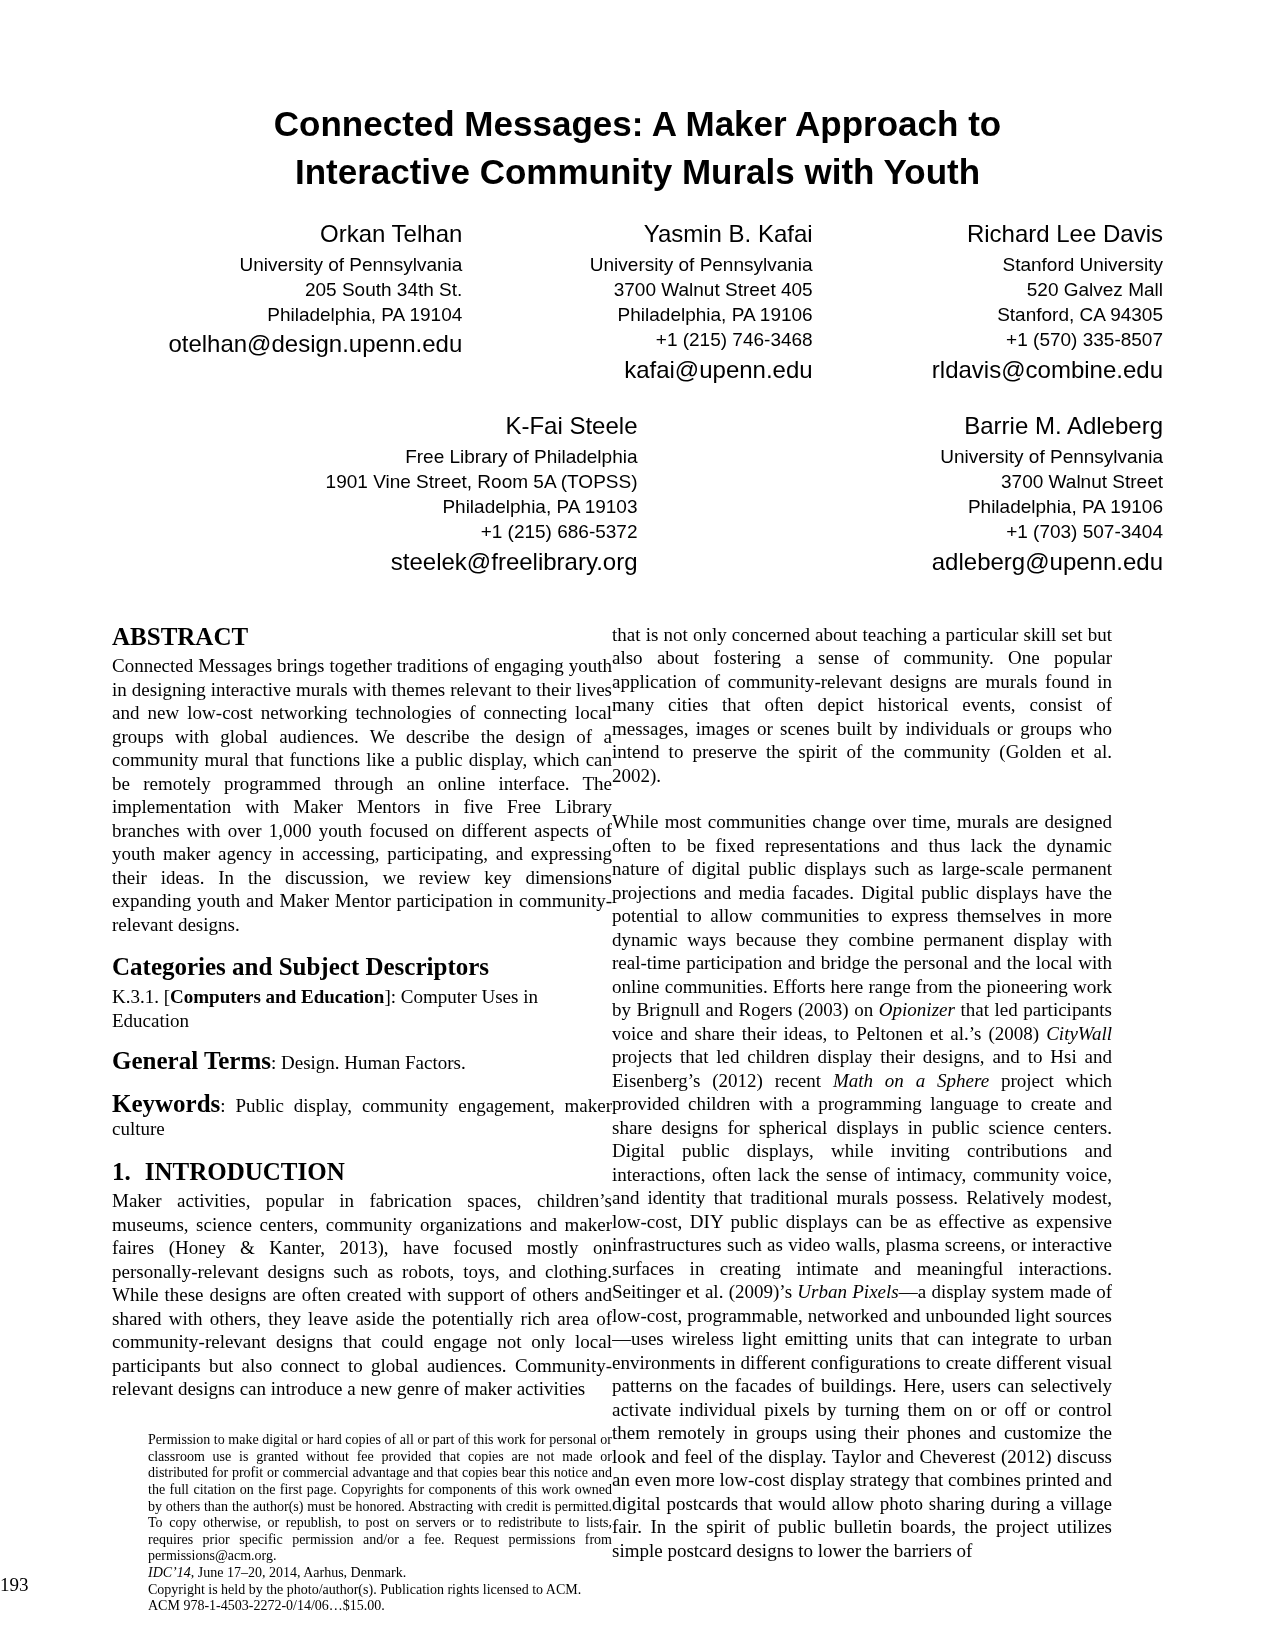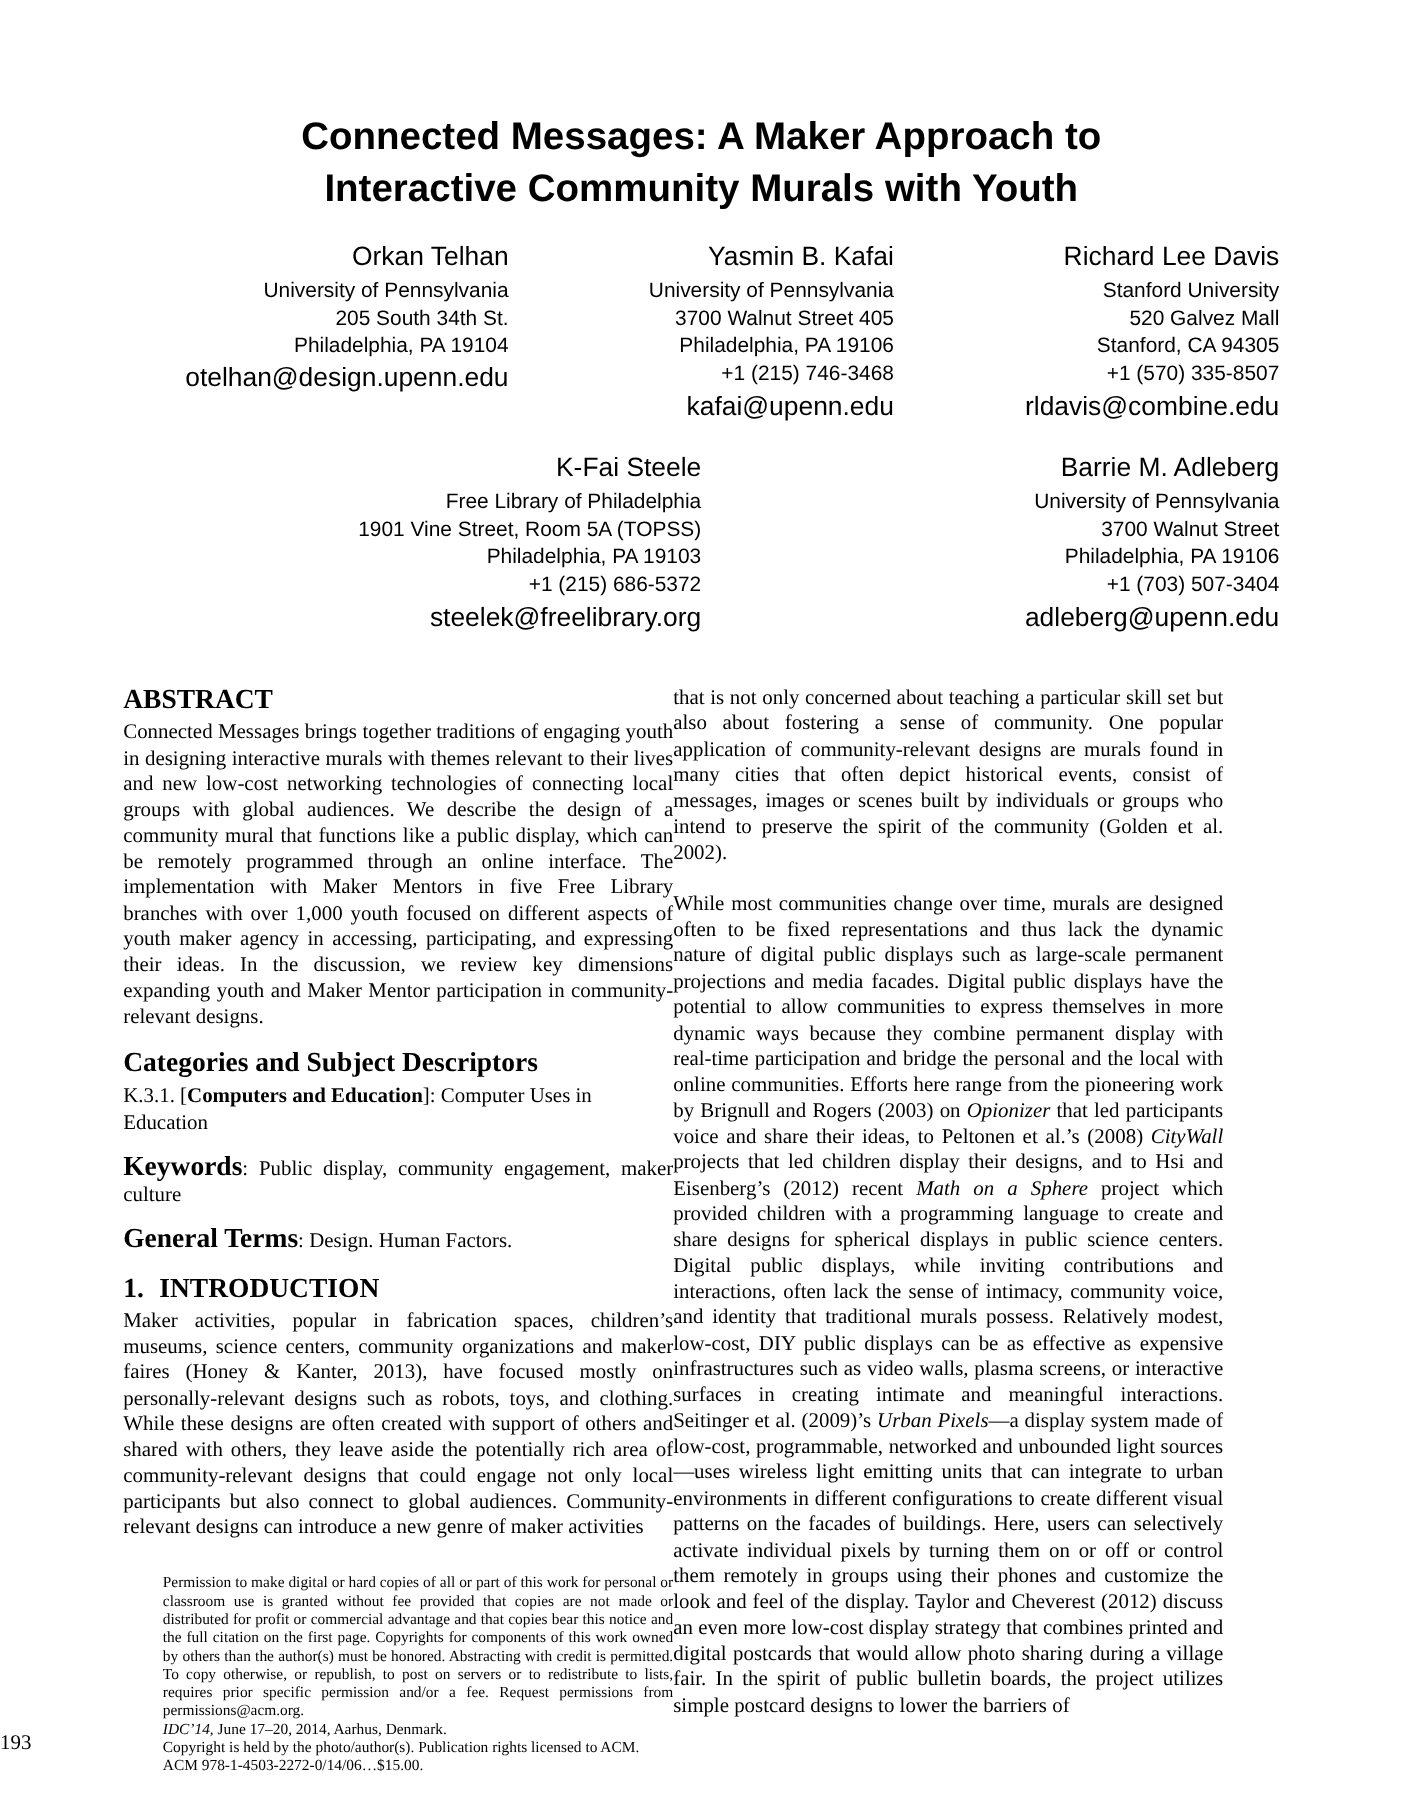--- a/index.html
+++ b/index.html
@@ -110,23 +110,23 @@
 
   <div class="columns">
 
     <div class="col col-left">
       <h2 class="section-heading first">ABSTRACT</h2>
       <p class="body-text">Connected Messages brings together traditions of engaging youth in designing interactive murals with themes relevant to their lives and new low-cost networking technologies of connecting local groups with global audiences. We describe the design of a community mural that functions like a public display, which can be remotely programmed through an online interface. The implementation with Maker Mentors in five Free Library branches with over 1,000 youth focused on different aspects of youth maker agency in accessing, participating, and expressing their ideas. In the discussion, we review key dimensions expanding youth and Maker Mentor participation in community-relevant designs.</p>
 
       <h2 class="section-heading">Categories and Subject Descriptors</h2>
       <p class="body-text no-justify"><span>K.3.1. [</span><span style="font-weight: bold;">Computers and Education</span><span>]: Computer Uses in Education</span></p>
 
+      <p class="body-text no-justify inline-para"><span class="inline-heading">General Terms</span><span>: Design. Human Factors.</span></p>
+
       <p class="body-text inline-para"><span class="inline-heading">Keywords</span><span>: Public display, community engagement, maker culture</span></p>
-
-      <p class="body-text no-justify inline-para"><span class="inline-heading">General Terms</span><span>: Design. Human Factors.</span></p>
 
       <h2 class="section-heading"><span class="heading-number">1.</span><span>INTRODUCTION</span></h2>
       <p class="body-text">Maker activities, popular in fabrication spaces, children’s museums, science centers, community organizations and maker faires (Honey &amp; Kanter, 2013), have focused mostly on personally-relevant designs such as robots, toys, and clothing. While these designs are often created with support of others and shared with others, they leave aside the potentially rich area of community-relevant designs that could engage not only local participants but also connect to global audiences. Community-relevant designs can introduce a new genre of maker activities</p>
 
       <div class="footnote">
         <p class="footnote-permission">Permission to make digital or hard copies of all or part of this work for personal or classroom use is granted without fee provided that copies are not made or distributed for profit or commercial advantage and that copies bear this notice and the full citation on the first page. Copyrights for components of this work owned by others than the author(s) must be honored. Abstracting with credit is permitted. To copy otherwise, or republish, to post on servers or to redistribute to lists, requires prior specific permission and/or a fee. Request permissions from permissions@acm.org.</p>
         <p class="footnote-line"><span style="font-style: italic;">IDC’14</span><span>, June 17–20, 2014, Aarhus, Denmark.</span></p>
         <p class="footnote-line">Copyright is held by the photo/author(s). Publication rights licensed to ACM.</p>
         <p class="footnote-line">ACM 978-1-4503-2272-0/14/06…$15.00.</p>
       </div>

